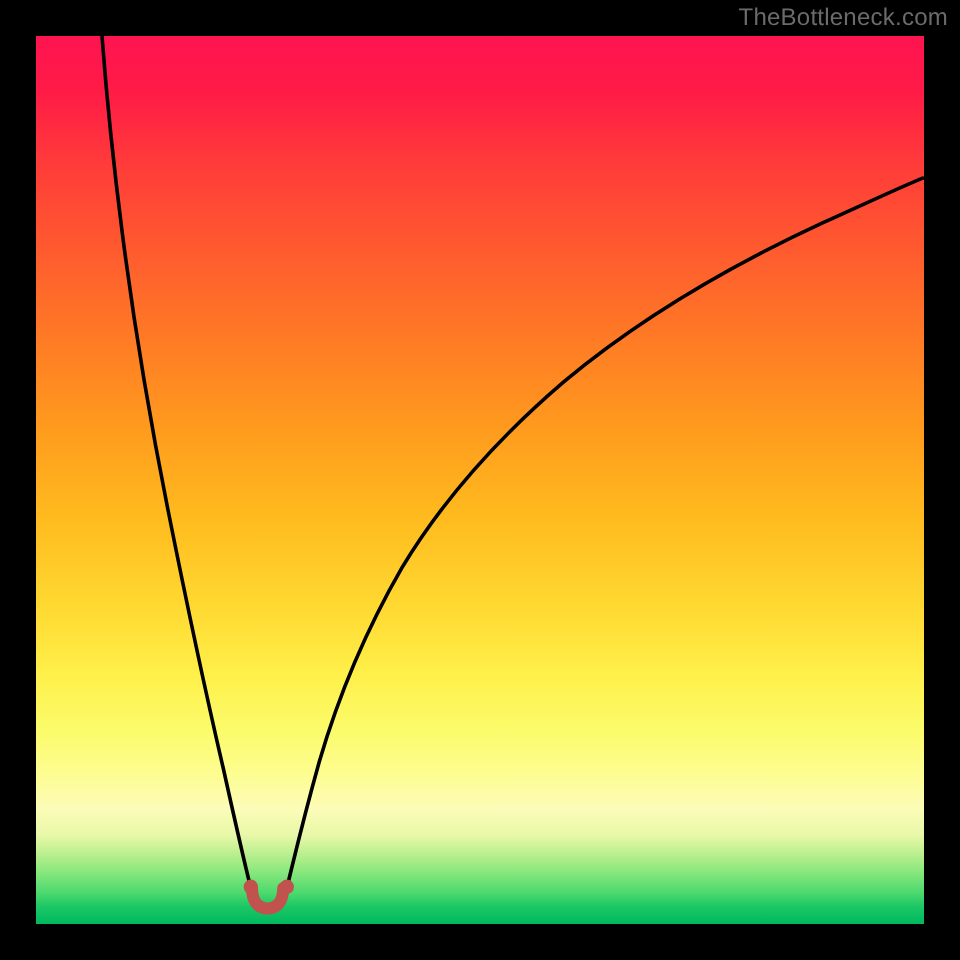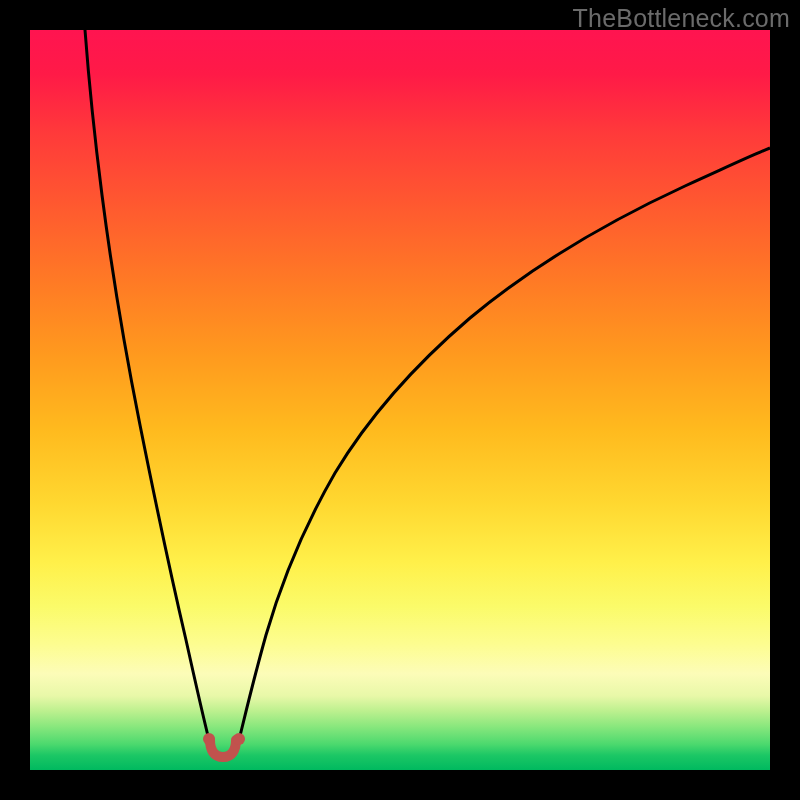--- a/index.html
+++ b/index.html
@@ -53,21 +53,21 @@
     top: 0;
     width: 740px;
     height: 740px;
     overflow: visible;
   }
   .watermark {
     position: absolute;
     top: 4px;
     right: 10px;
     color: #6b6b6b;
-    font-size: 25px;
+    font-size: 20px;
     font-weight: 500;
     letter-spacing: 0.2px;
     user-select: none;
   }
 </style>
 </head>
 <body>
 
 <div class="frame">
 

